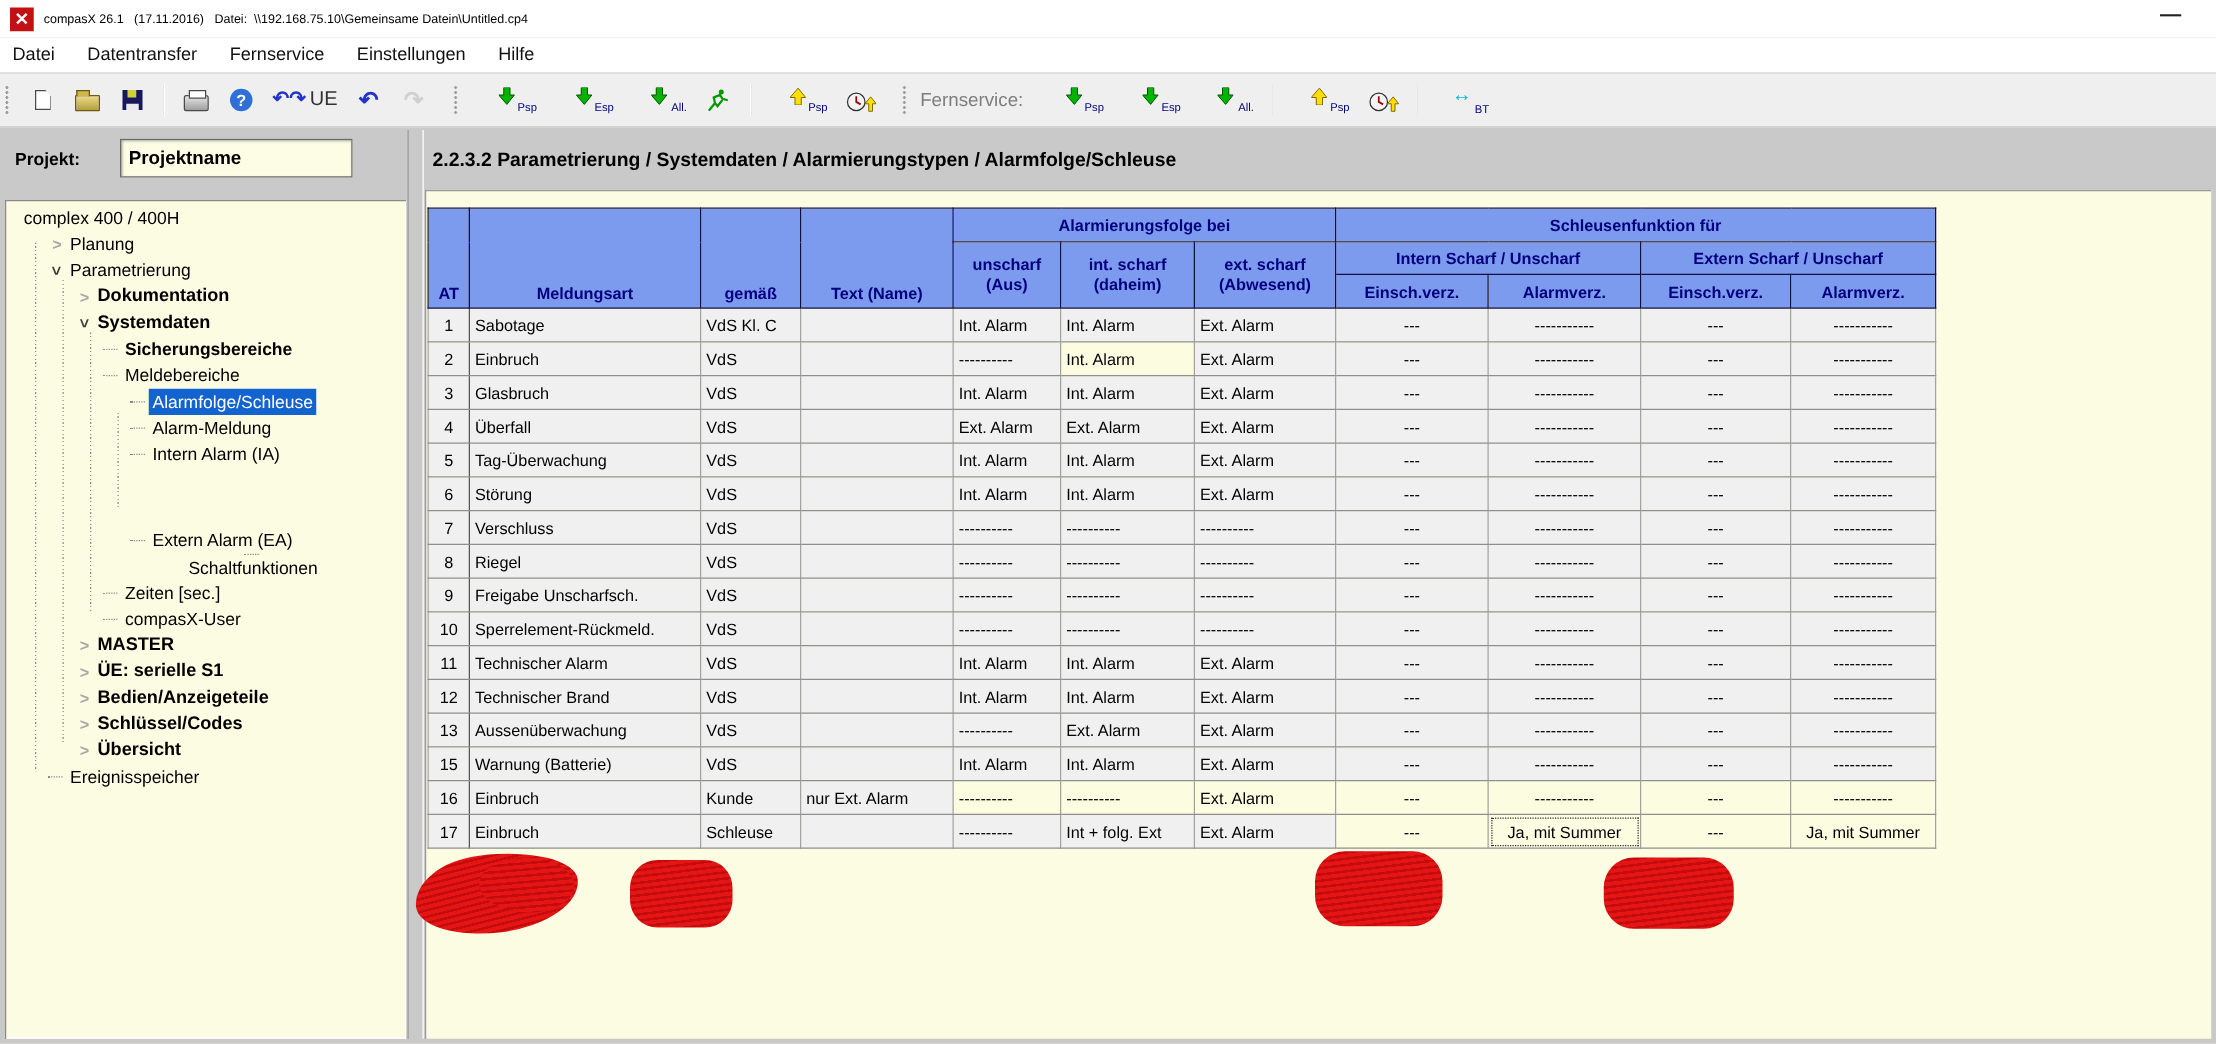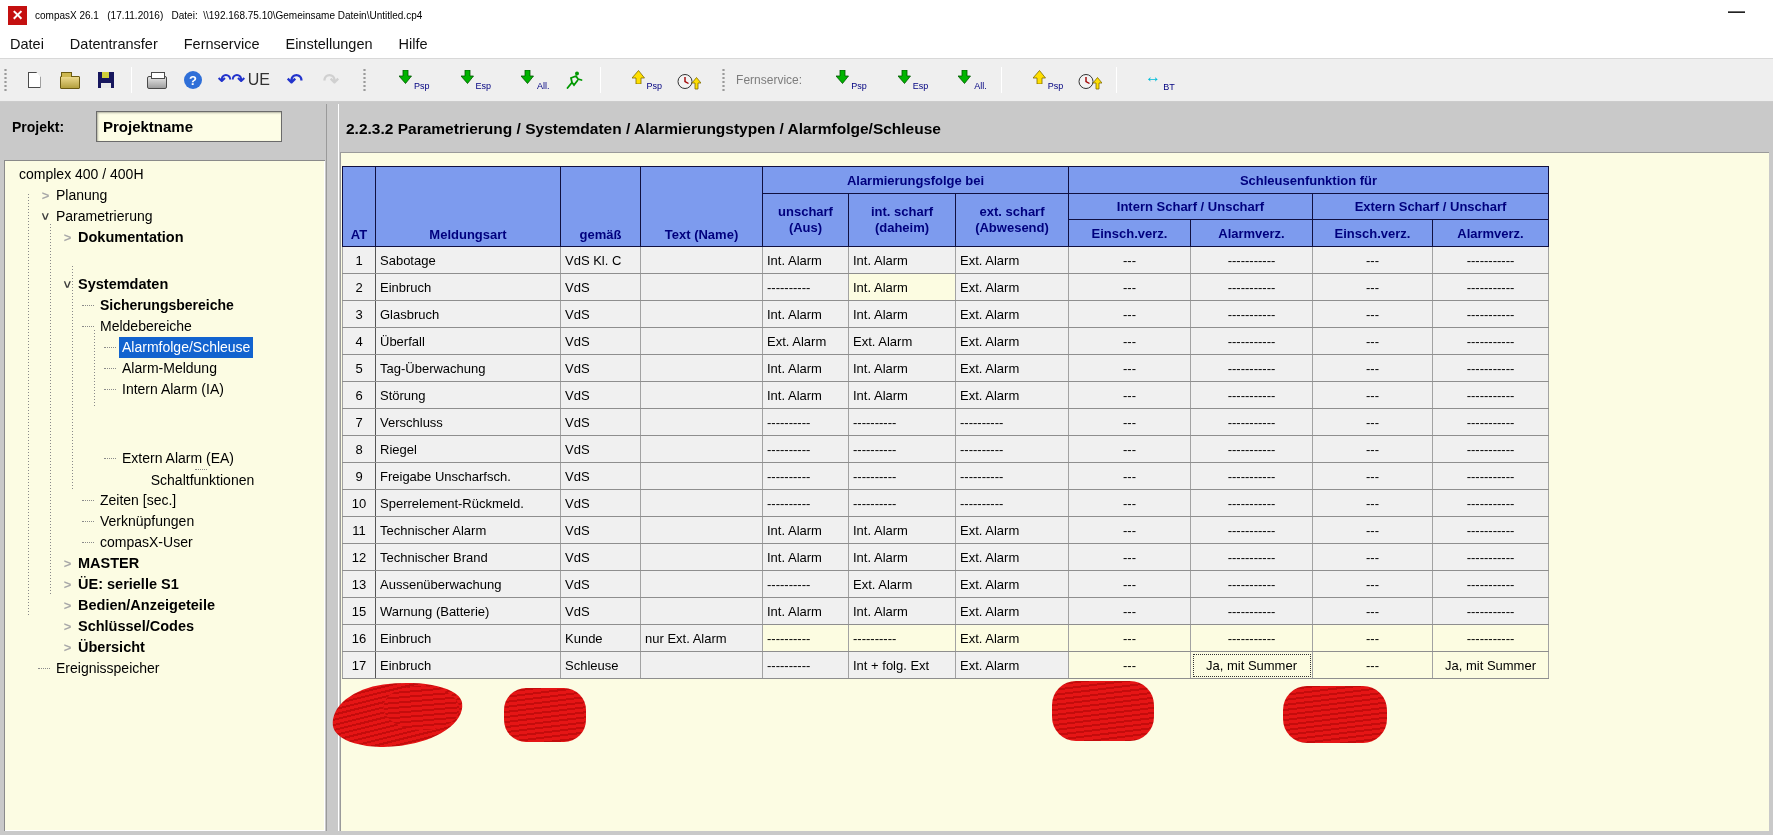--- a/index.html
+++ b/index.html
@@ -17,21 +17,21 @@
   .logo::before { content:"✕"; position:absolute; left:0; top:0; width:100%; height:100%; color:#fff; font-size:14px; font-weight:bold; display:flex; align-items:center; justify-content:center; }
   .title { font-size:10px; white-space:pre; }
   .minbtn { position:absolute; right:28px; top:2px; font-size:17px; font-weight:bold; color:#222; cursor:default; }
   
   .menubar { position:absolute; left:0; top:30px; width:1773px; height:28px; background:#fff; display:flex; align-items:center; padding-left:10px; }
   .menu-item { font-size:14.5px; margin-right:26px; color:#111; }
   
   .toolbar { position:absolute; left:0; top:58px; width:1773px; height:44px; background:#efefef; border-top:1px solid #d8d8d8; border-bottom:1px solid #cccccc; display:flex; align-items:center; }
   .band { display:flex; align-items:center; height:38px; padding:0 10px 0 4px; }
   .band::before { content:""; width:3px; height:24px; margin-right:9px; background-image:radial-gradient(circle,#9a9a9a 1px,transparent 1.3px); background-size:3px 4px; }
-  .band-label { color:#7d7d7d; font-size:12px; margin:0 10px 0 2px; }
+  .band-label { color:#7d7d7d; font-size:15px; margin:0 10px 0 2px; }
   .tb-btn { height:34px; min-width:30px; display:inline-flex; align-items:center; justify-content:center; background:transparent; border:none; padding:0 4px; margin:0 3px; font-family:inherit; }
   .tb-btn.disabled { opacity:.55; }
   .tb-sep { width:1px; height:26px; background:#b4b4b4; border-right:1px solid #fff; margin:0 7px; display:inline-block; }
   .i-page { width:13px; height:16px; background:#fff; border:1px solid #4a4a4a; display:inline-block; clip-path:polygon(0 0,68% 0,100% 32%,100% 100%,0 100%); }
   .i-folder { width:20px; height:13px; background:linear-gradient(#ecd98c,#b3a03d); border:1px solid #6b5b10; display:inline-block; position:relative; border-radius:1px; margin-top:4px; }
   .i-folder::before { content:""; position:absolute; top:-5px; left:0; width:9px; height:4px; background:#cdb74f; border:1px solid #6b5b10; border-bottom:none; }
   .i-floppy { width:16px; height:16px; background:#17175e; display:inline-block; position:relative; }
   .i-floppy::before { content:""; position:absolute; top:0; left:4px; width:7px; height:6px; background:#cfcf3a; }
   .i-floppy::after { content:""; position:absolute; bottom:0; left:3px; width:10px; height:5px; background:#e9e9e9; }
   .i-printer { width:20px; height:13px; display:inline-block; position:relative; background:linear-gradient(#e6e6e6,#9f9f9f); border:1px solid #4a4a4a; border-radius:2px; margin-top:5px; }
@@ -255,21 +255,21 @@
       <span class="tlabel">Planung</span>
     </div>
     <div class="titem" style="padding-left: 30px;">
       <span class="chev c-exp">&gt;</span>
       <span class="tlabel">Parametrierung</span>
     </div>
     <div class="titem bold" style="padding-left: 52px;">
       <span class="chev c-col">&gt;</span>
       <span class="tlabel">Dokumentation</span>
     </div>
-    <div class="titem bold" style="padding-left: 52px; margin-top: 26px;">
+    <div class="titem bold" style="padding-left: 52px;">
       <span class="chev c-exp">&gt;</span>
       <span class="tlabel">Systemdaten</span>
     </div>
     <div class="titem" style="padding-left: 74px; font-weight: bold;">
       <span class="dotline"></span>
       <span class="tlabel">Sicherungsbereiche</span>
     </div>
     <div class="titem" style="padding-left: 74px;">
       <span class="dotline"></span>
       <span class="tlabel">Meldebereiche</span>
@@ -290,24 +290,20 @@
       <span class="dotline"></span>
       <span class="tlabel">Extern Alarm (EA)</span>
     </div>
     <div class="titem" style="padding-left: 74px; flex-direction: column;">
       <span class="dotline"></span>
       <span class="tlabel">Schaltfunktionen</span>
     </div>
     <div class="titem" style="padding-left: 74px;">
       <span class="dotline"></span>
       <span class="tlabel">Zeiten [sec.]</span>
-    </div>
-    <div class="titem" style="padding-left: 74px;">
-      <span class="dotline"></span>
-      <span class="tlabel">Verknüpfungen</span>
     </div>
     <div class="titem" style="padding-left: 74px;">
       <span class="dotline"></span>
       <span class="tlabel">compasX-User</span>
     </div>
     <div class="titem bold" style="padding-left: 52px;">
       <span class="chev c-col">&gt;</span>
       <span class="tlabel">MASTER</span>
     </div>
     <div class="titem bold" style="padding-left: 52px;">

